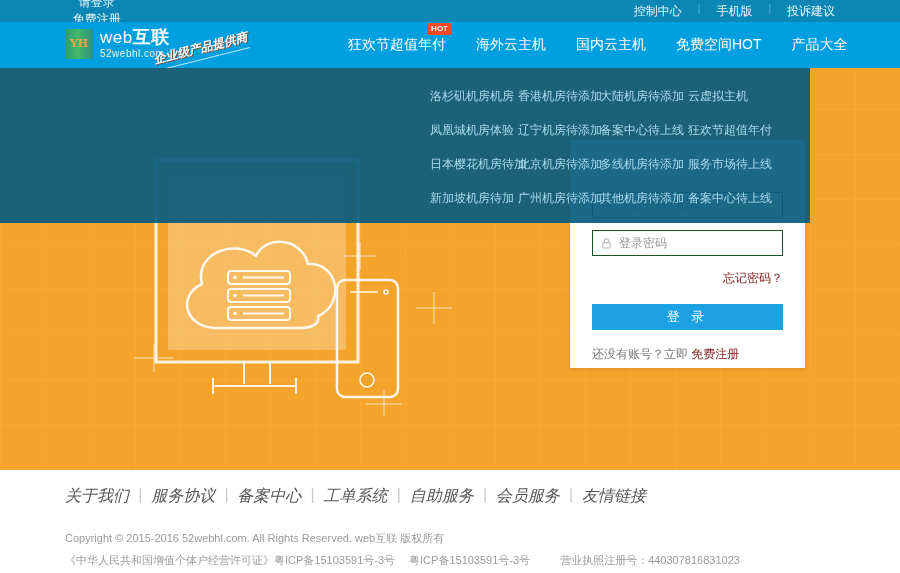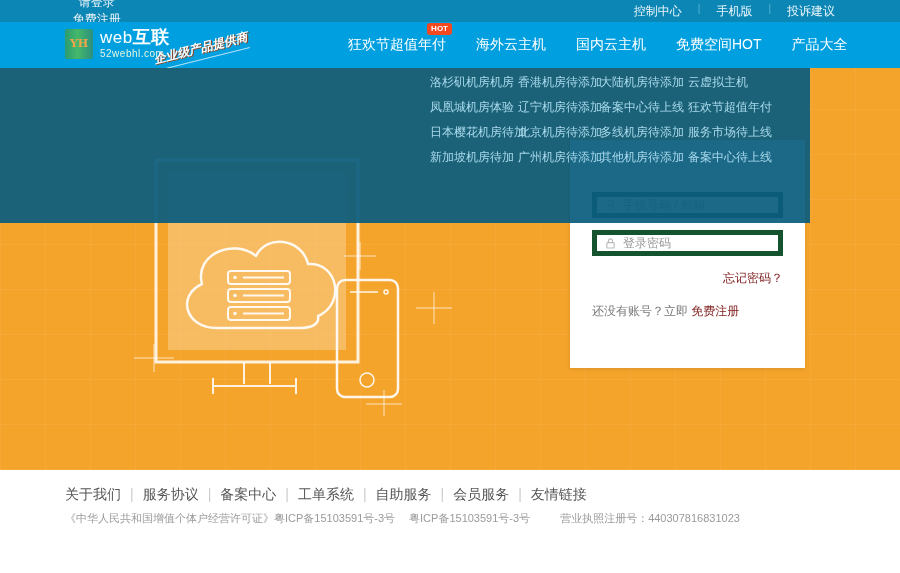--- a/index.html
+++ b/index.html
@@ -37,44 +37,44 @@
   
   .hero { position:absolute; left:0; top:68px; width:900px; height:402px; background:#F5A42B;
           background-image:
             repeating-linear-gradient(0deg, rgba(255,255,255,.05) 0 1px, transparent 1px 45px),
             repeating-linear-gradient(90deg, rgba(255,255,255,.05) 0 1px, transparent 1px 45px); }
   .illus { position:absolute; left:116px; top:90px; width:340px; height:260px; }
 
   
   .login-card { position:absolute; left:570px; top:72px; width:235px; height:228px; background:#fff;
                 box-shadow:0 1px 4px rgba(0,0,0,.12); padding:52px 22px 0 22px; z-index:1; }
-  .field { position:relative; width:100%; height:26px; border:5px solid #14532d; background:#fff;
+  .field { position:relative; width:100%; height:26px; border:1px solid #14532d; background:#fff;
            display:flex; align-items:center; margin-bottom:12px; }
   .field .f-icon { width:26px; display:flex; align-items:center; justify-content:center; flex:0 0 26px; }
   .field input { border:none; outline:none; width:100%; height:100%; font-size:12px; color:#555;
                  font-family:"Liberation Sans","DejaVu Sans",sans-serif; }
   .field input::placeholder { color:#999; }
   .forgot-row { text-align:right; margin-top:8px; }
   .link { color:#7f1d1d; font-size:12px; text-decoration:none; cursor:pointer; }
   .login-btn { display:block; width:100%; height:26px; margin-top:17px; background:#1CA2E2; color:#fff;
                border:none; font-size:13px; letter-spacing:4px; cursor:pointer;
                font-family:"Liberation Sans","DejaVu Sans",sans-serif; }
   .reg-row { margin-top:16px; font-size:12px; color:#777; }
 
   
   .mega-overlay { position:absolute; left:0; top:0; width:810px; height:155px;
                   background:rgba(10,92,126,.93); z-index:2; }
-  .mega-grid { position:absolute; left:430px; top:8px; display:grid;
-               grid-template-columns:88px 82px 88px 120px; row-gap:13px; }
+  .mega-grid { position:absolute; left:430px; top:22px; display:grid;
+               grid-template-columns:88px 82px 88px 120px; row-gap:22px; }
   .mega-item { font-size:12px; color:#A9D9EC; line-height:12px; text-decoration:none;
                cursor:pointer; white-space:nowrap; }
 
   
   .footer { position:absolute; left:0; top:470px; width:900px; height:103px; background:#fff; padding:16px 65px 0; }
-  .footer-links { display:flex; align-items:flex-start; gap:9px; font-size:14px; }
+  .footer-links { display:flex; align-items:flex-start; gap:9px; font-size:16px;font-style:italic; }
   .footer-links a { color:#555; text-decoration:none; cursor:pointer; }
   .f-sep { color:#ccc; }
   .copyright { margin-top:24px; font-size:11px; color:#9a9a9a; }
   .copyright2 { margin-top:7px; font-size:11px; color:#9a9a9a; display:flex; }
   .copyright2 span { white-space:nowrap;text-align:center; }
   .cr-gap1 { margin-left:14px; } .cr-gap2 { margin-left:30px; }
 </style>
 </head>
 <body>
 
@@ -186,20 +186,21 @@
           <svg width="13" height="13" viewBox="0 0 16 16" fill="none" stroke="#bbb" stroke-width="1.4">
             <rect x="3.5" y="7" width="9" height="6.5" rx="1"></rect>
               <path d="M5.5 7 V4.8 a2.5 2.5 0 0 1 5 0 V7"></path>
           </svg>
         </span>
         <input type="password" placeholder="登录密码" style="">
       </div>
       <div class="forgot-row">
         <a class="link">忘记密码？</a>
       </div>
+      <button class="login-btn">登 录</button>
       <div class="reg-row">
         <span>还没有账号？立即</span>
         <a class="link">免费注册</a>
       </div>
     </div>
 
     <div class="mega-overlay">
       <div class="mega-grid">
         <a class="mega-item">洛杉矶机房机房</a>
         <a class="mega-item">香港机房待添加</a>
@@ -230,20 +231,21 @@
       <a>备案中心</a>
         <span class="f-sep">|</span>
       <a>工单系统</a>
         <span class="f-sep">|</span>
       <a>自助服务</a>
         <span class="f-sep">|</span>
       <a>会员服务</a>
         <span class="f-sep">|</span>
       <a>友情链接</a>
     </div>
+    <div class="copyright">Copyright © 2015-2016 52webhl.com. All Rights Reserved. web互联 版权所有</div>
     <div class="copyright2">
       <span>《中华人民共和国增值个体户经营许可证》粤ICP备15103591号-3号</span>
       <span class="cr-gap1">粤ICP备15103591号-3号</span>
       <span class="cr-gap2">营业执照注册号：440307816831023</span>
     </div>
   </div>
 
 </div>
 
 </body></html>

